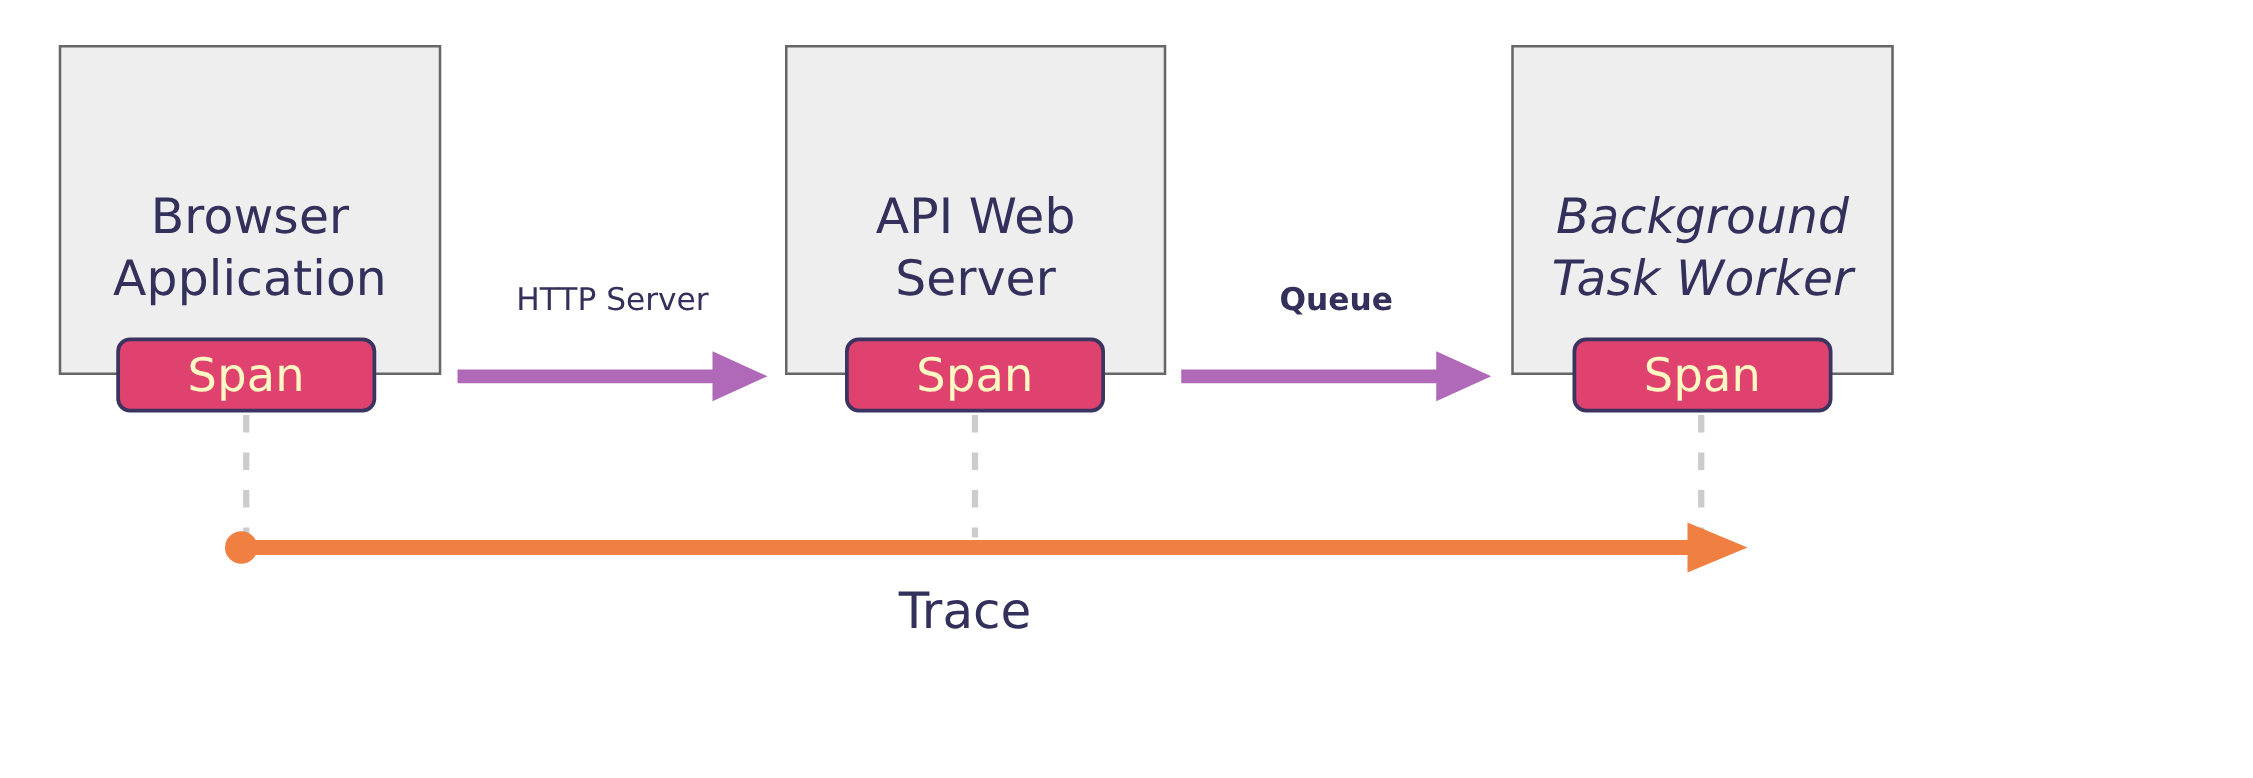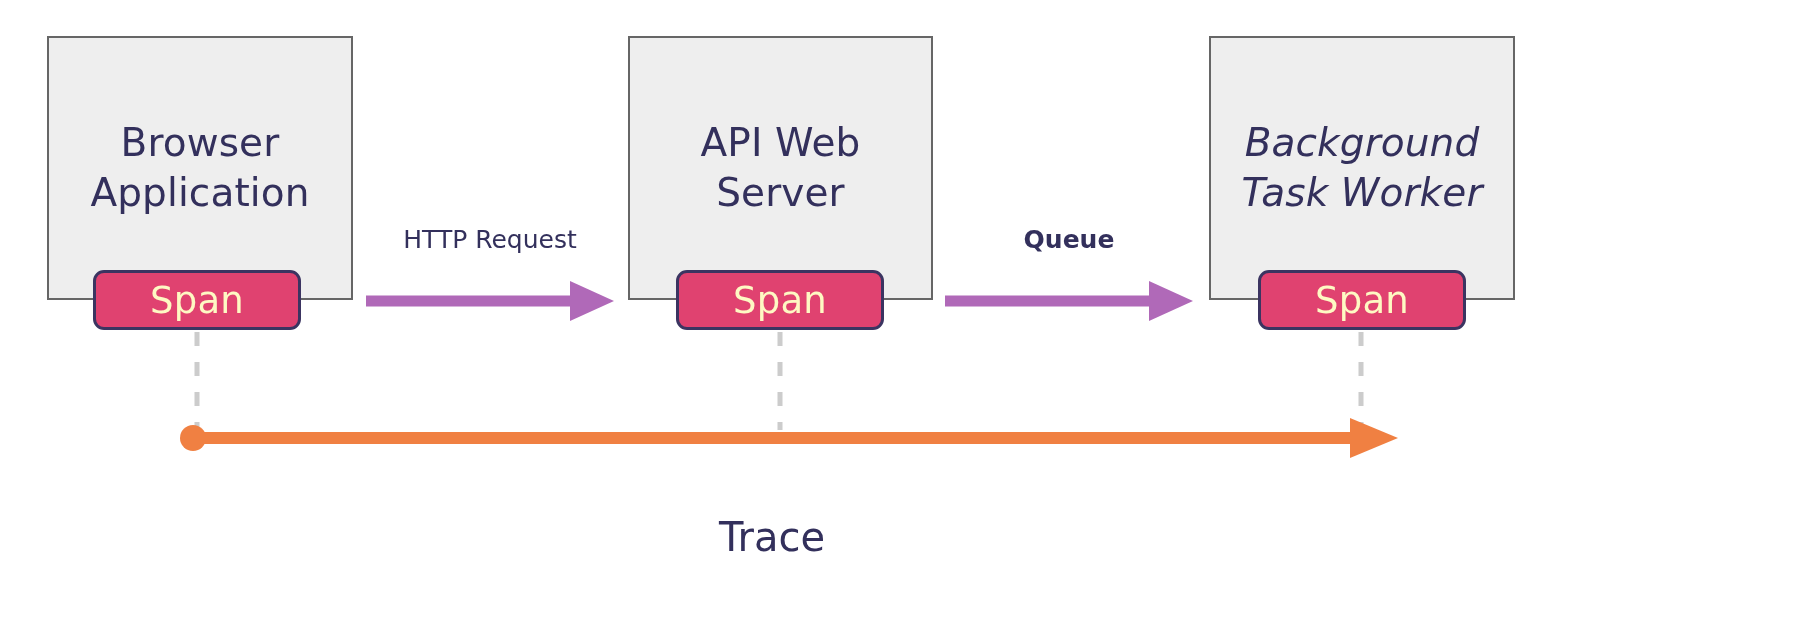--- a/index.html
+++ b/index.html
@@ -29,21 +29,21 @@
   .service-box {
     position: absolute;
     box-sizing: border-box;
     background: #eeeeee;
     border: 2px solid #666666;
     display: flex;
     align-items: flex-start;
     justify-content: center;
   }
   .service-title {
-    margin-top: 80px;
+    margin-top: 111px;
     font-size: 39px;
     line-height: 1.28;
     color: #33305c;
     text-align: center;
     letter-spacing: 0.1px;
     white-space: pre-line;
   }
 
   
   .span-badge {
@@ -122,19 +122,19 @@
     <div class="service-title">Background
 Task Worker</div>
   </div>
 
   <div class="span-badge" style="left:93px; top:270px; width:208px; height:60px;">Span</div>
 
   <div class="span-badge" style="left:676px; top:270px; width:208px; height:60px;">Span</div>
 
   <div class="span-badge" style="left:1258px; top:270px; width:208px; height:60px;">Span</div>
 
-  <div class="conn-label" style="left:366px; top:225px; width:248px;">HTTP Request</div>
+  <div class="conn-label" style="left:366px; top:225px; width:248px;">HTTP Server</div>
 
   <div class="conn-label" style="left:945px; top:225px; width:248px;font-weight:bold;">Queue</div>
 
-  <div class="trace-label" style="left:572px; top:466px; width:400px;margin-top:48px;">Trace</div>
+  <div class="trace-label" style="left:572px; top:466px; width:400px;">Trace</div>
 
 </div>
 
 </body></html>

